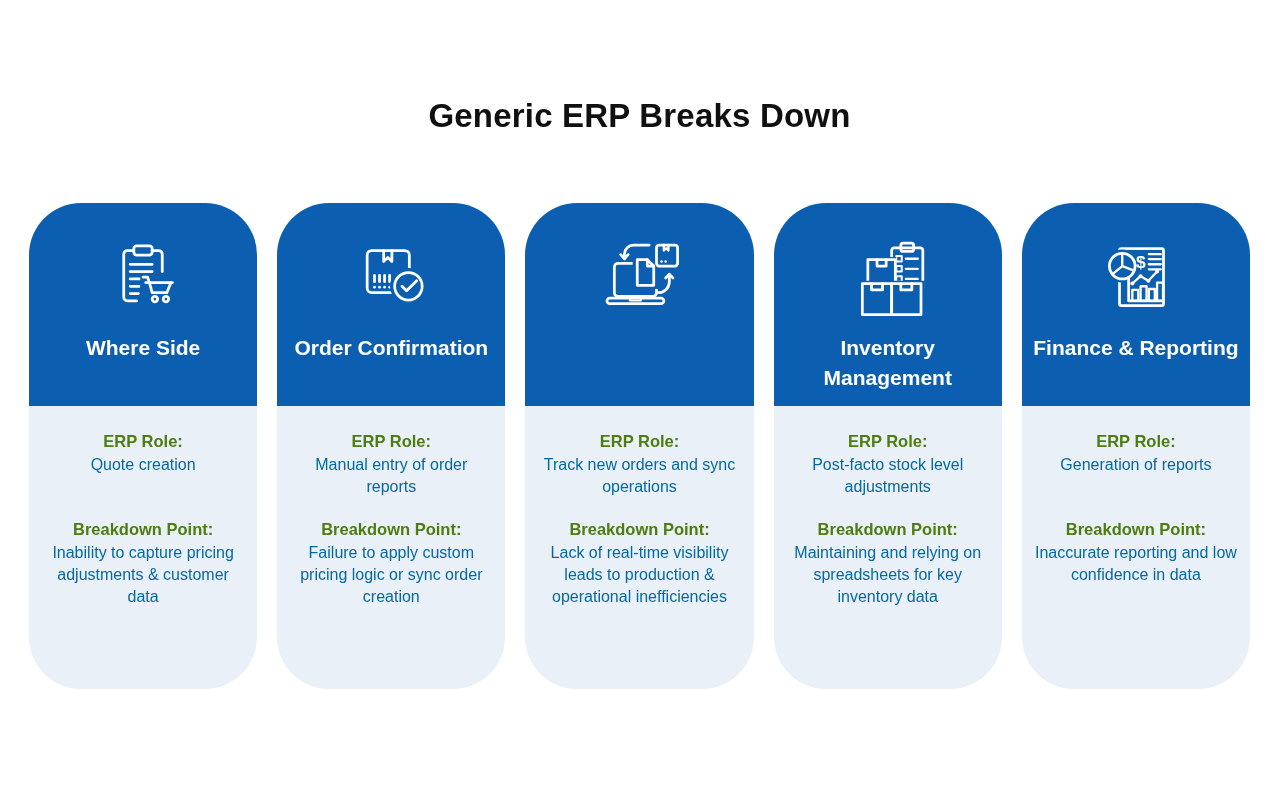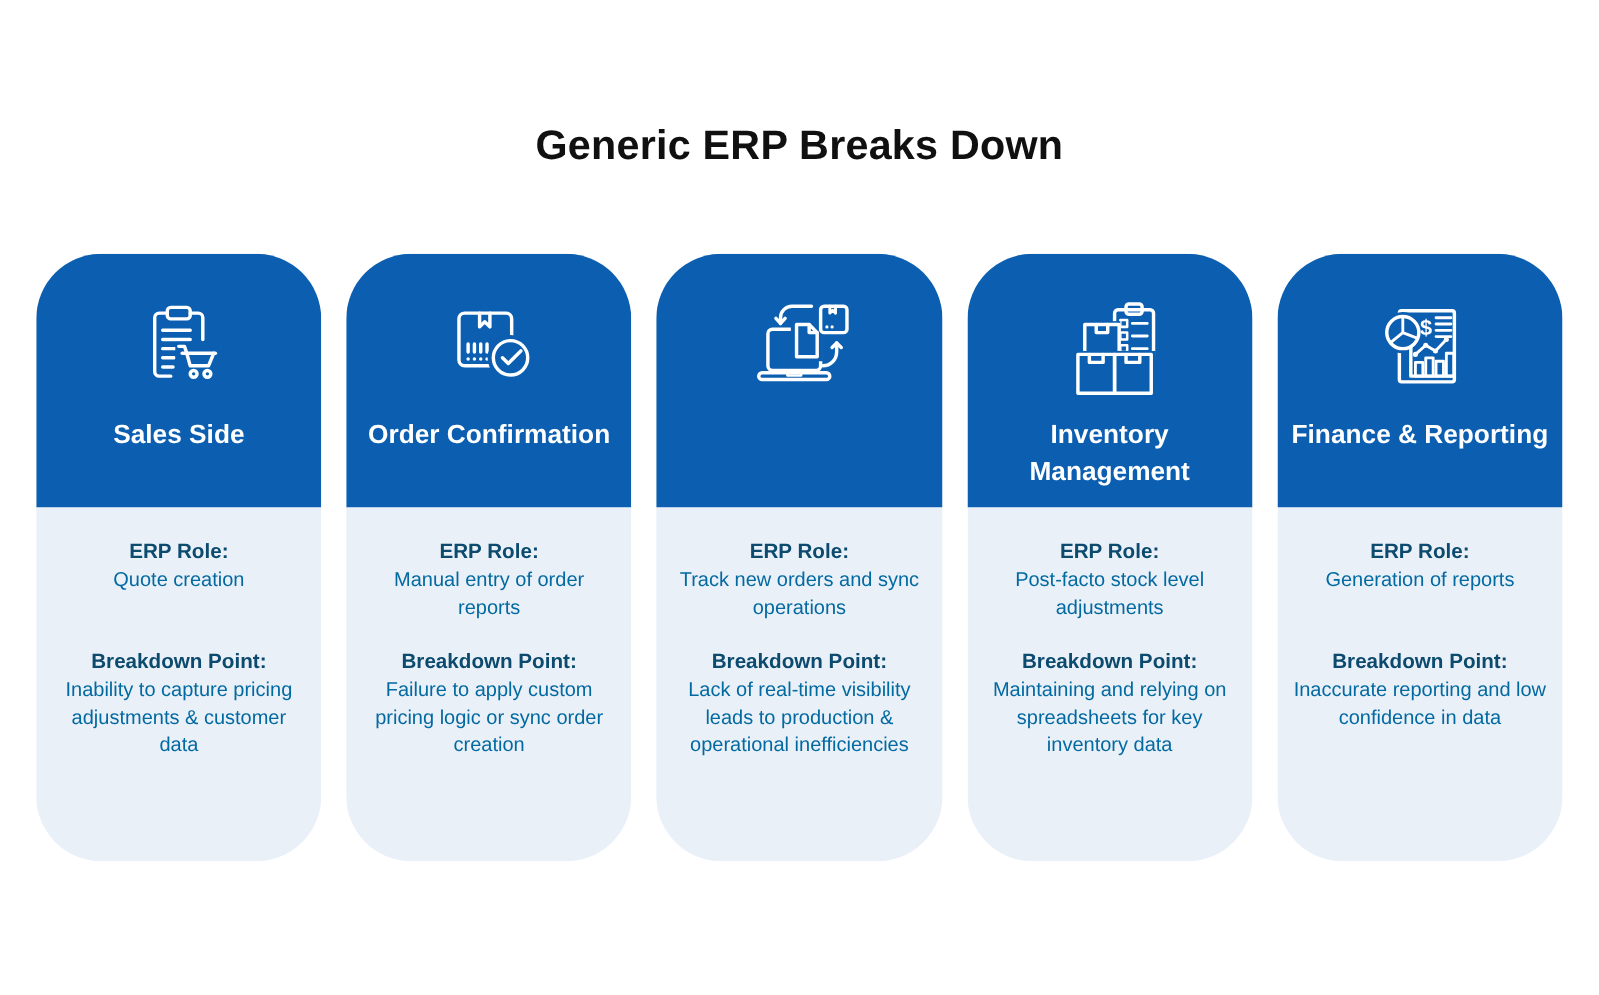--- a/index.html
+++ b/index.html
@@ -28,21 +28,21 @@
   .icon-wrap svg{display:block;}
   .card-title{
     margin:8px 6px 0;color:#ffffff;font-size:21px;font-weight:700;
     text-align:center;line-height:30px;
   }
   .card-body{
     background:#E9F0F8;flex:1;box-sizing:border-box;
     padding:24px 13px 0;text-align:center;
   }
   .role-block{min-height:88px;}
-  .blk-label{font-size:16.5px;font-weight:700;color:#0c4a6e;line-height:23px;}
+  .blk-label{font-size:16.5px;font-weight:700;color:#4d7c0f;line-height:23px;}
   .blk-text{font-size:16px;color:#0369a1;line-height:22px;margin-top:1px;}
 </style>
 </head>
 <body>
 
 <h1 class="page-title"><br>
   <span>Generic ERP Breaks Down</span>
 </h1>
 
 <div class="cards-row">
@@ -56,21 +56,21 @@
           <path d="M58 18 h7 a4 4 0 0 1 4 4 v19"></path>
           <path d="M34 33 h24 M34 41 h24 M34 49 h12 M34 57 h10 M34 65 h9"></path>
           <rect x="45" y="43" width="42" height="40" fill="#0B5EB0" stroke="none"></rect>
           <path d="M48 47 h5 l2 6"></path>
           <path d="M51 53 h29"></path>
           <path d="M55 53 l3 11 h16 l4.5 -11"></path>
           <circle cx="61" cy="71" r="3"></circle>
           <circle cx="73" cy="71" r="3"></circle>
         </svg>
       </div>
-      <h2 class="card-title">Sales Side</h2>
+      <h2 class="card-title">Where Side</h2>
     </div>
     <div class="card-body">
       <div class="role-block">
         <div class="blk-label">ERP Role:</div>
         <div class="blk-text">Quote creation</div>
       </div>
       <div>
         <div class="blk-label">Breakdown Point:</div>
         <div class="blk-text">Inability to capture pricing adjustments &amp; customer data</div>
       </div>

